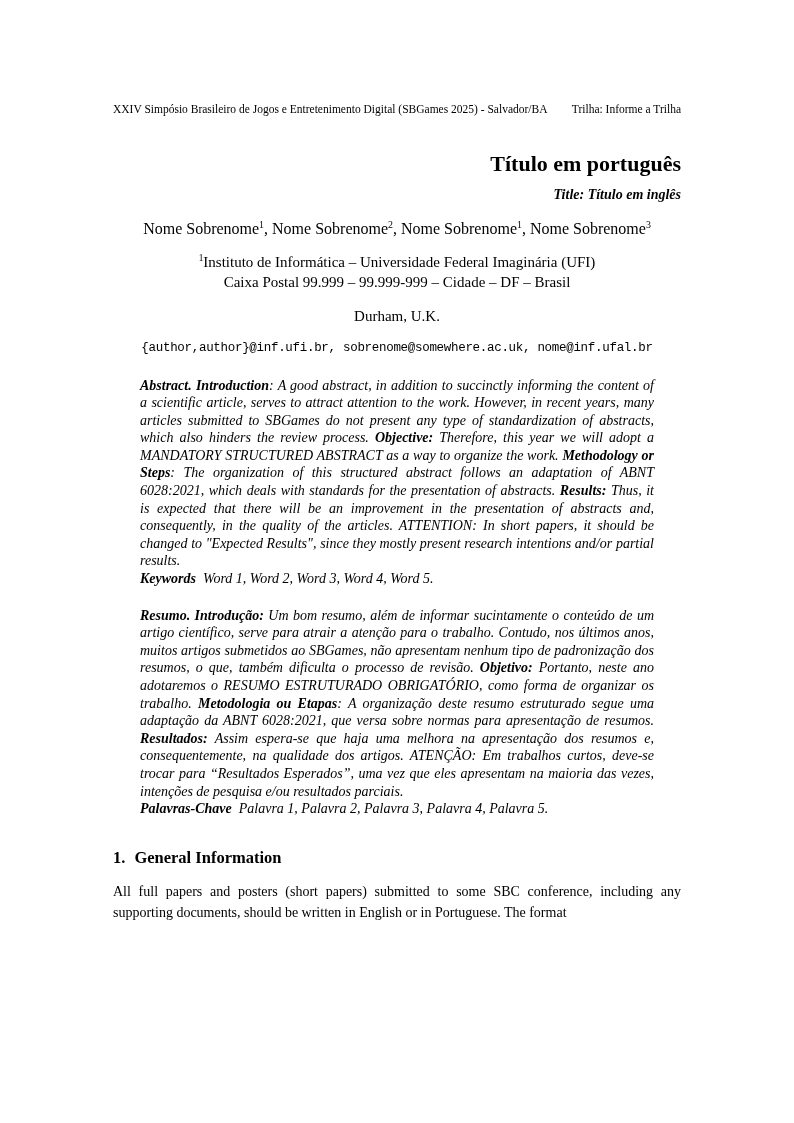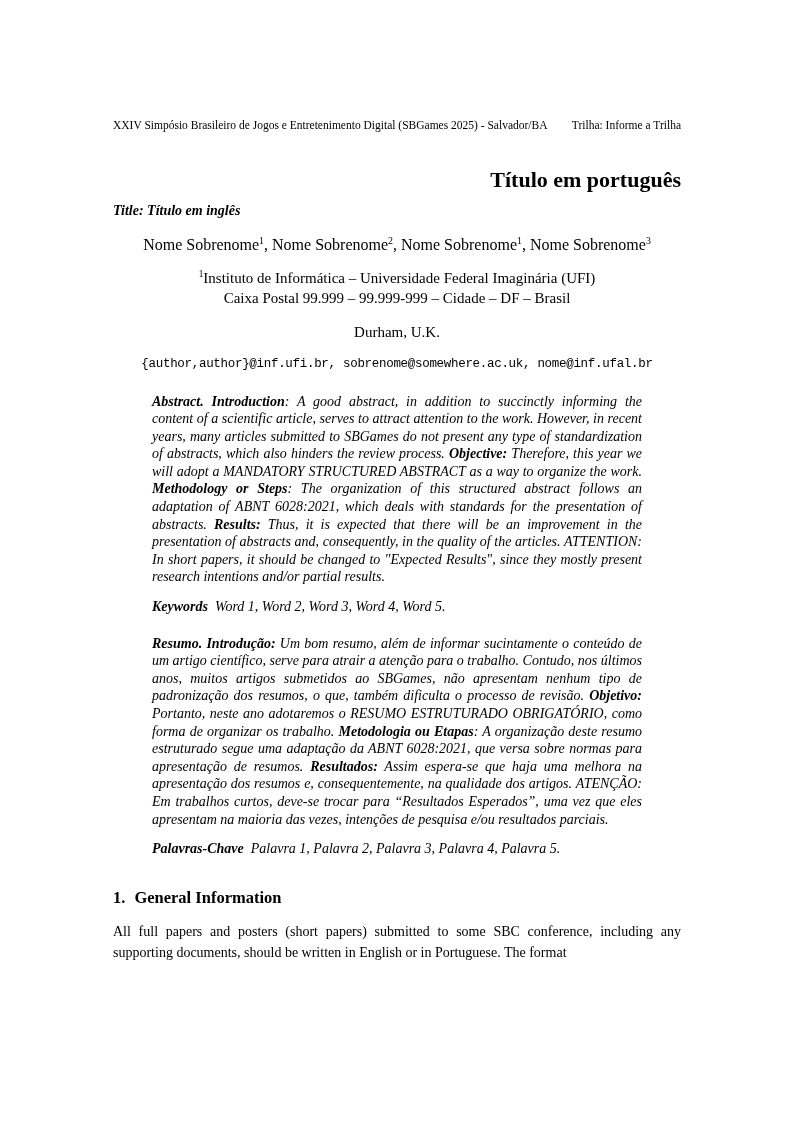--- a/index.html
+++ b/index.html
@@ -1,39 +1,39 @@
 <!DOCTYPE html>
 <html><head>
 <meta charset="utf-8">
 <style>
   * { margin:0; padding:0; box-sizing:border-box; }
   html, body { background:#ffffff; }
   .page {
     position:relative; width:794px; height:1123px; background:#ffffff;
     font-family:"Liberation Serif", serif; color:#000000; overflow:hidden;
   }
-  .content { position:absolute; left:113px; top:16px; width:568px; }
+  .content { position:absolute; left:113px; top:0; width:568px; }
   .running-header {
     margin-top:103px; display:flex; justify-content:space-between;
     align-items:baseline; font-size:11.5px; white-space:nowrap;
   }
   .title { margin-top:36px; text-align:right; font-size:22px; font-weight:bold; }
-  .subtitle { margin-top:10px; text-align:left; font-size:14px; font-weight:bold; font-style:italic; }
+  .subtitle { margin-top:10px; text-align:right; font-size:14px; font-weight:bold; font-style:italic; }
   .authors { margin-top:17px; text-align:center; font-size:16px; font-weight:normal; }
   .affil { margin-top:15px; text-align:center; font-size:15px; line-height:19.5px; }
   .emails {
     margin-top:14px; text-align:center;
     font-family:"Liberation Mono", monospace; font-size:12.5px; letter-spacing:-0.3px;
   }
   .abstract {
     margin:22px 27px 0 27px; font-style:italic; font-size:14px;
     line-height:17.6px; text-align:justify;
   }
   .abstract-pt { margin-top:19px; }
-  .abs-par { margin:12px; }
+  .abs-par { margin:0; }
   .b { font-weight:bold; }
   sup { font-size:0.62em; vertical-align:super; line-height:0; }
   .section { margin-top:30px; font-size:16.5px; font-weight:bold; }
   .sec-num { margin-right:9px; }
   .body-par { margin-top:13px; font-size:14px; line-height:21.5px; text-align:justify; }
 </style>
 </head>
 <body>
 
 <div class="page">

